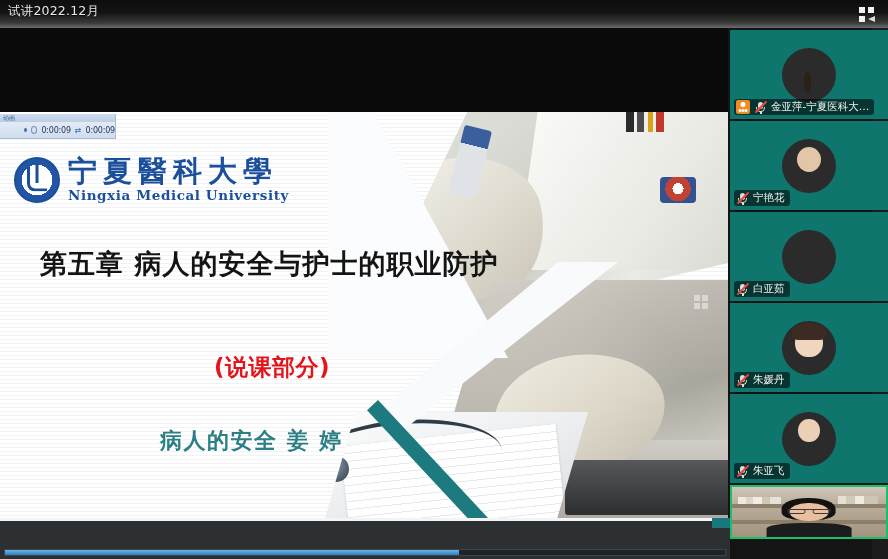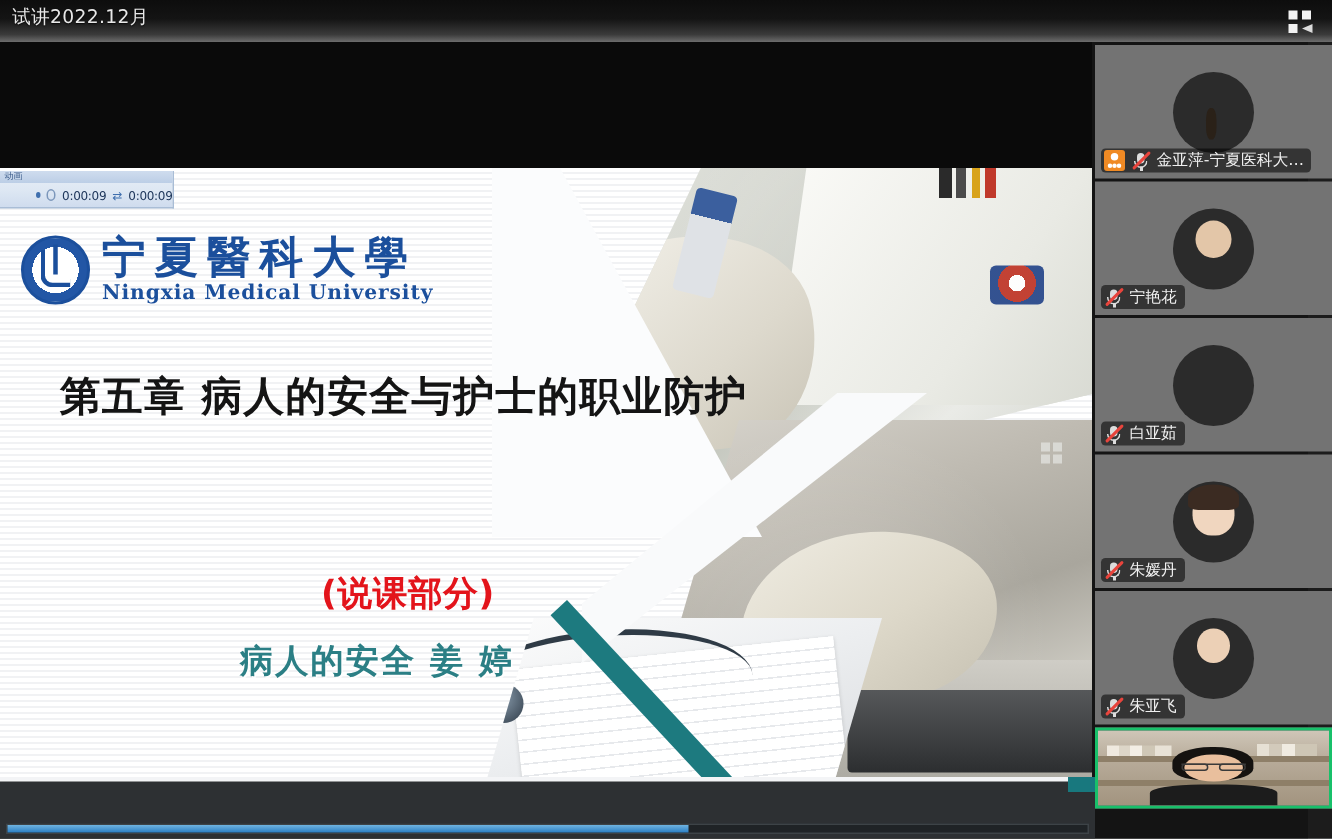--- a/index.html
+++ b/index.html
@@ -202,21 +202,21 @@
     font-size: 27px; font-weight: 800; color: #141414; letter-spacing: 1px;
     white-space: nowrap;
     font-family: "DejaVu Sans", "Liberation Sans", sans-serif;
   }
   .slide-sub {
     position: absolute; left: 158px; top: 196px;
     font-size: 25px; font-weight: 800; color: #2b7f85; letter-spacing: 1px;
     text-shadow: 1px 1px 0 rgba(255,255,255,.8);
   }
   .slide-note {
-    position: absolute; left: 214px; top: 268px;
+    position: absolute; left: 214px; top: 240px;
     font-size: 23px; font-weight: 800; color: #e3141b; letter-spacing: .5px;
   }
   .slide-author {
     position: absolute; left: 160px; top: 314px;
     font-size: 22px; font-weight: 800; color: #2b7f85; letter-spacing: 1.5px;
     text-shadow: 1px 1px 0 rgba(255,255,255,.8);
   }
 
   
   .ppt-bar {
@@ -236,21 +236,21 @@
   .ppt-circ { width: 8px; height: 8px; border: 1px solid #7c97bb; border-radius: 50%; }
   .ppt-time { font-size: 8px; color: #20385c; letter-spacing: -.2px; }
   .ppt-swap { font-size: 8px; color: #3f6fae; }
 
   
   .rail {
     position: absolute; left: 730px; top: 30px; width: 158px; height: 529px;
     display: flex; flex-direction: column; gap: 2px; z-index: 20;
   }
   .tile {
-    position: relative; width: 158px; height: 89px; background: #737373; overflow: hidden;
+    position: relative; width: 158px; height: 89px; background: #0f766e; overflow: hidden;
     flex: 0 0 auto;
   }
   .tile.video { border: 2px solid #18c06a; height: 54px; }
   .tile .avatar {
     position: absolute; left: 50%; top: 50%; transform: translate(-50%,-50%);
     width: 54px; height: 54px; border-radius: 50%; overflow: hidden;
     background: #2b2b2b;
   }
   .av1 { background: linear-gradient(180deg,#6e86a8 0 42%, #c9a05e 42% 70%, #8b6a3c 70% 100%); }
   .av1::after { content:""; position:absolute; left:40%; top:46%; width:14%; height:38%; background:#2a2118; border-radius:40%; }

